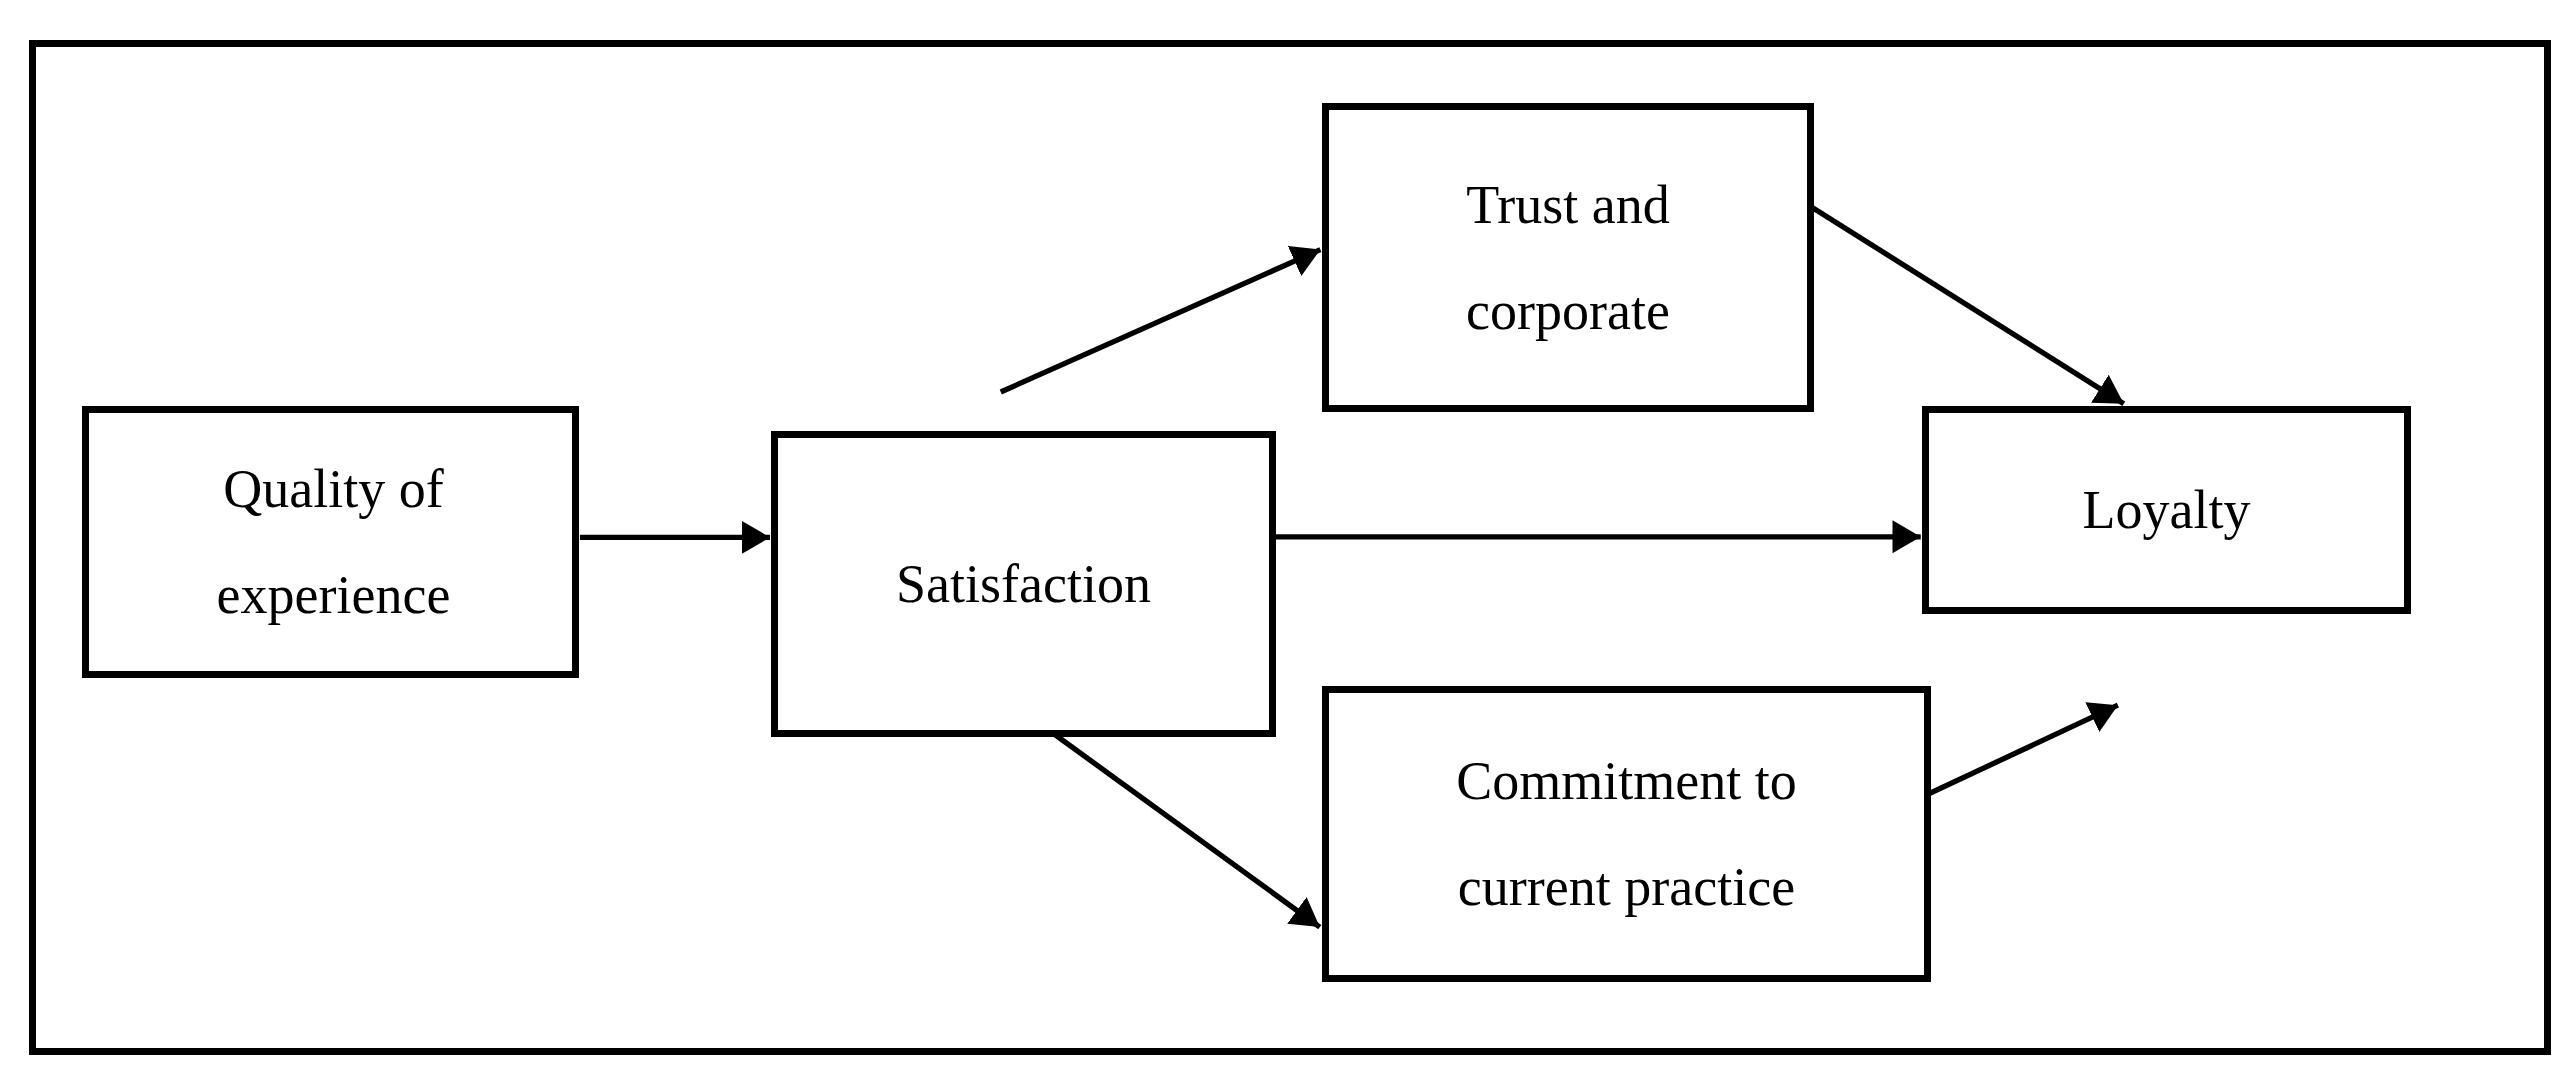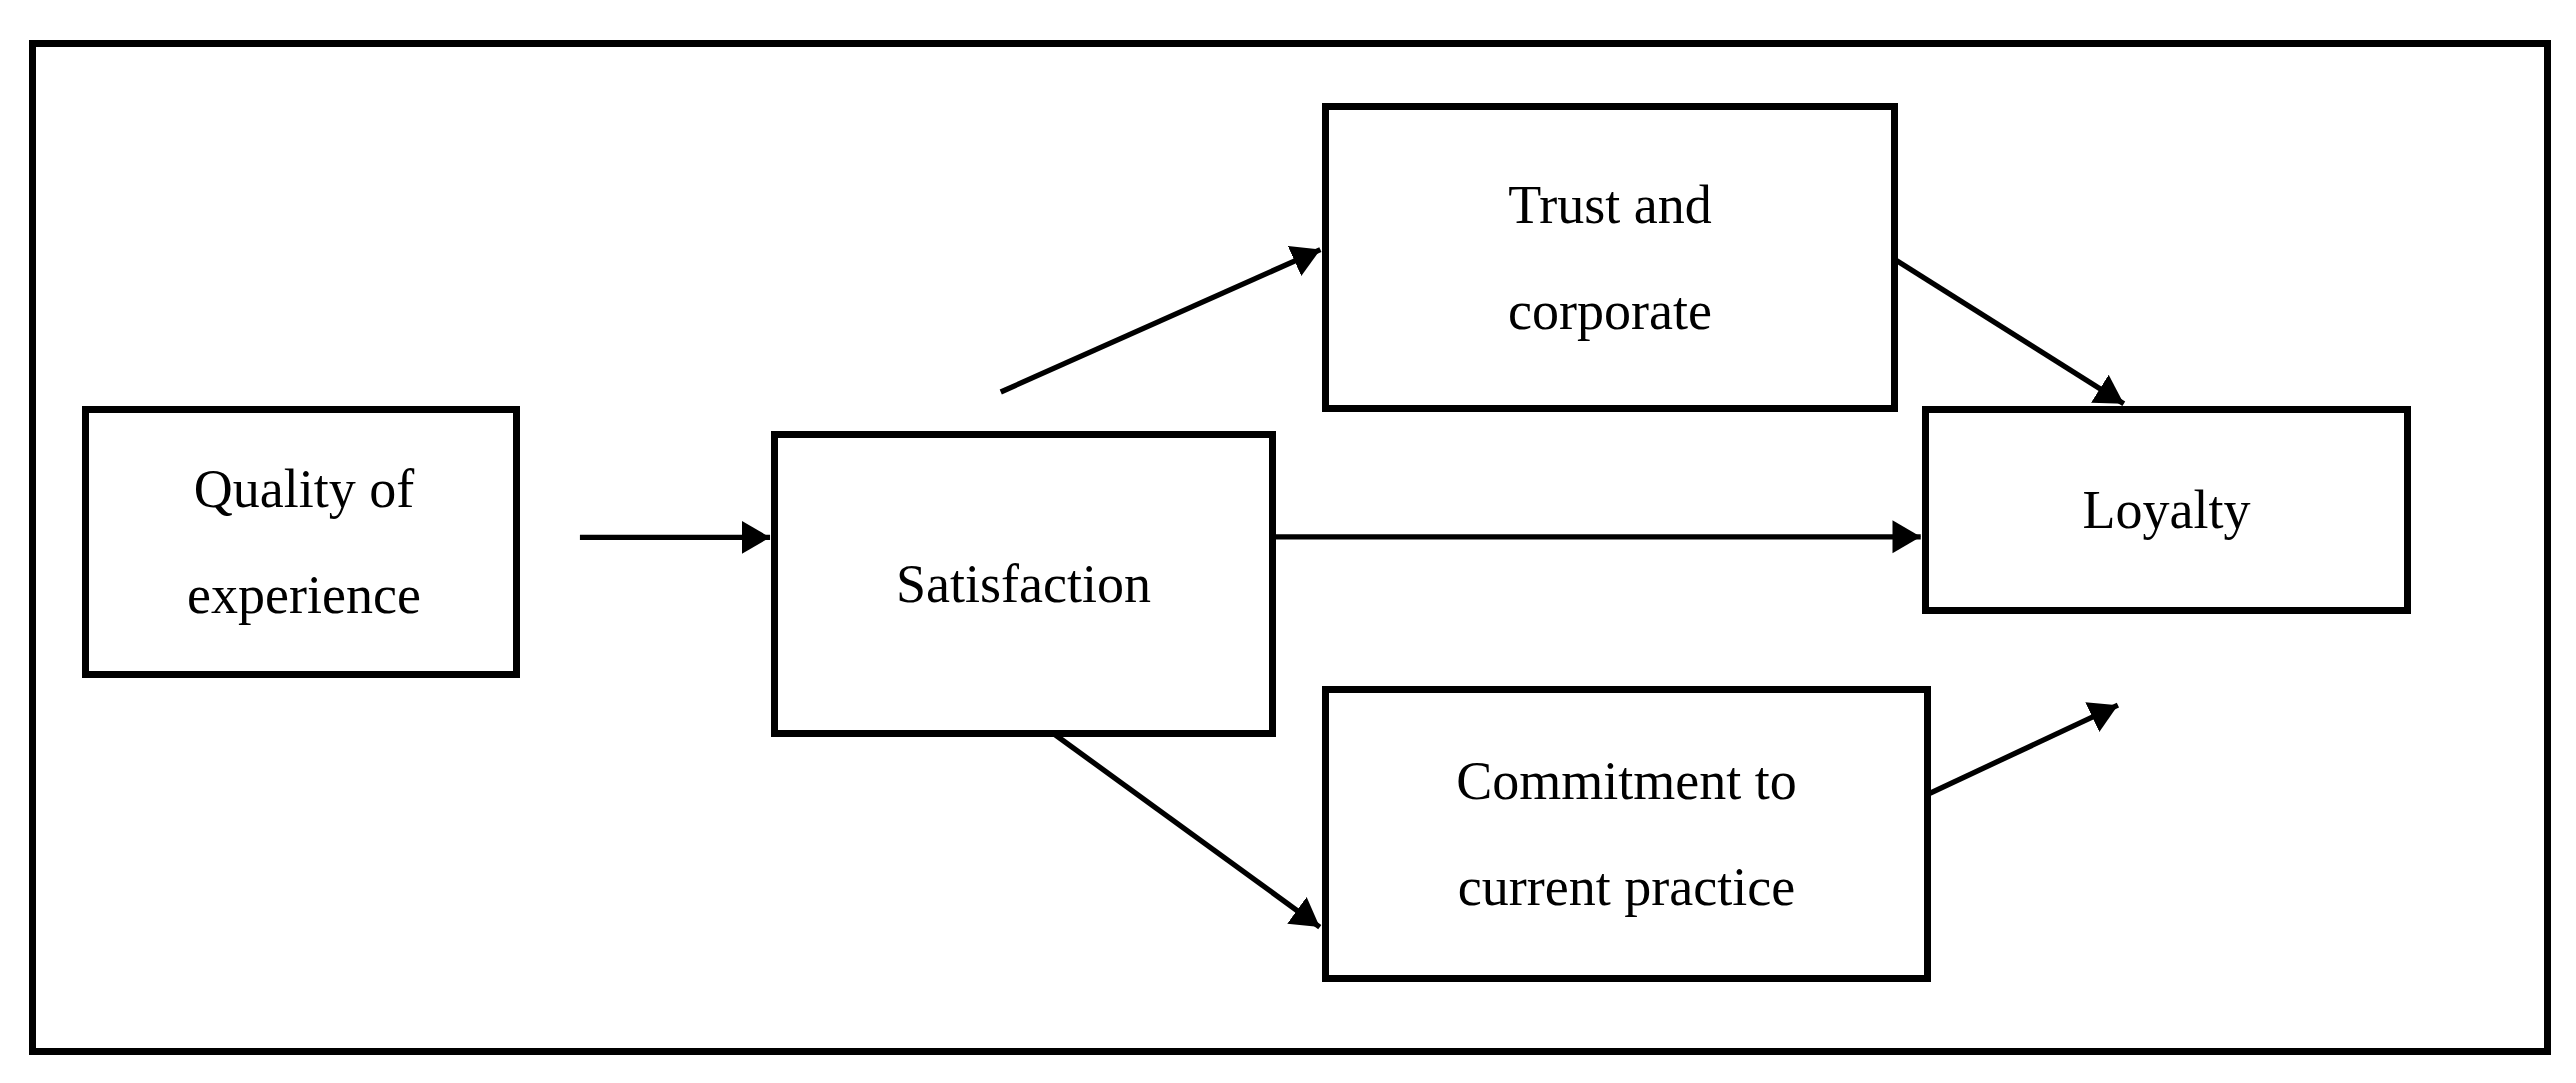--- a/index.html
+++ b/index.html
@@ -37,23 +37,23 @@
     justify-content: center;
     text-align: center;
     font-size: 54px;
     line-height: 106px;
     z-index: 2;
   }
   .node .line {
     display: block;
     white-space: nowrap;
   }
-  #node-quality      { left: 82px;  top: 406px;  width: 438px; height: 272px; padding-left: 6px; }
+  #node-quality      { left: 82px;  top: 406px;  width: 497px; height: 272px; padding-left: 6px; }
   #node-satisfaction { left: 771px; top: 407px;  width: 505px; height: 306px; margin-top: 24px; }
-  #node-trust        { left: 1322px; top: 103px;  width: 576px; height: 309px; }
+  #node-trust        { left: 1322px; top: 103px;  width: 492px; height: 309px; }
   #node-commitment   { left: 1322px; top: 686px; width: 609px; height: 296px; }
   #node-loyalty      { left: 1922px; top: 406px;  width: 489px; height: 208px; }
   .connector-layer {
     position: absolute;
     left: 0;
     top: 0;
     width: 2576px;
     height: 1083px;
     z-index: 1;
   }

